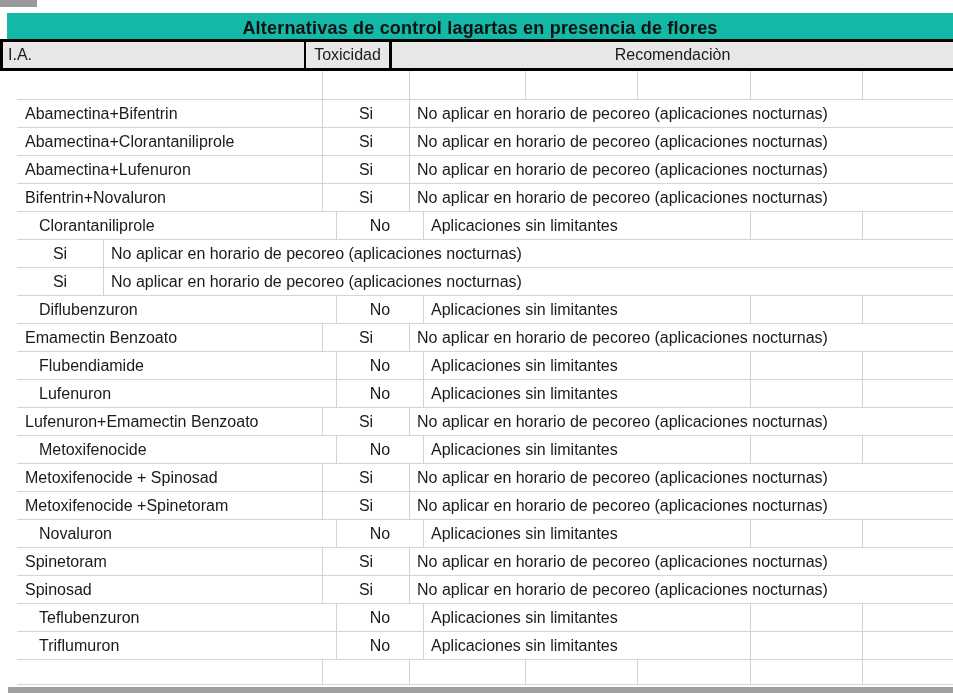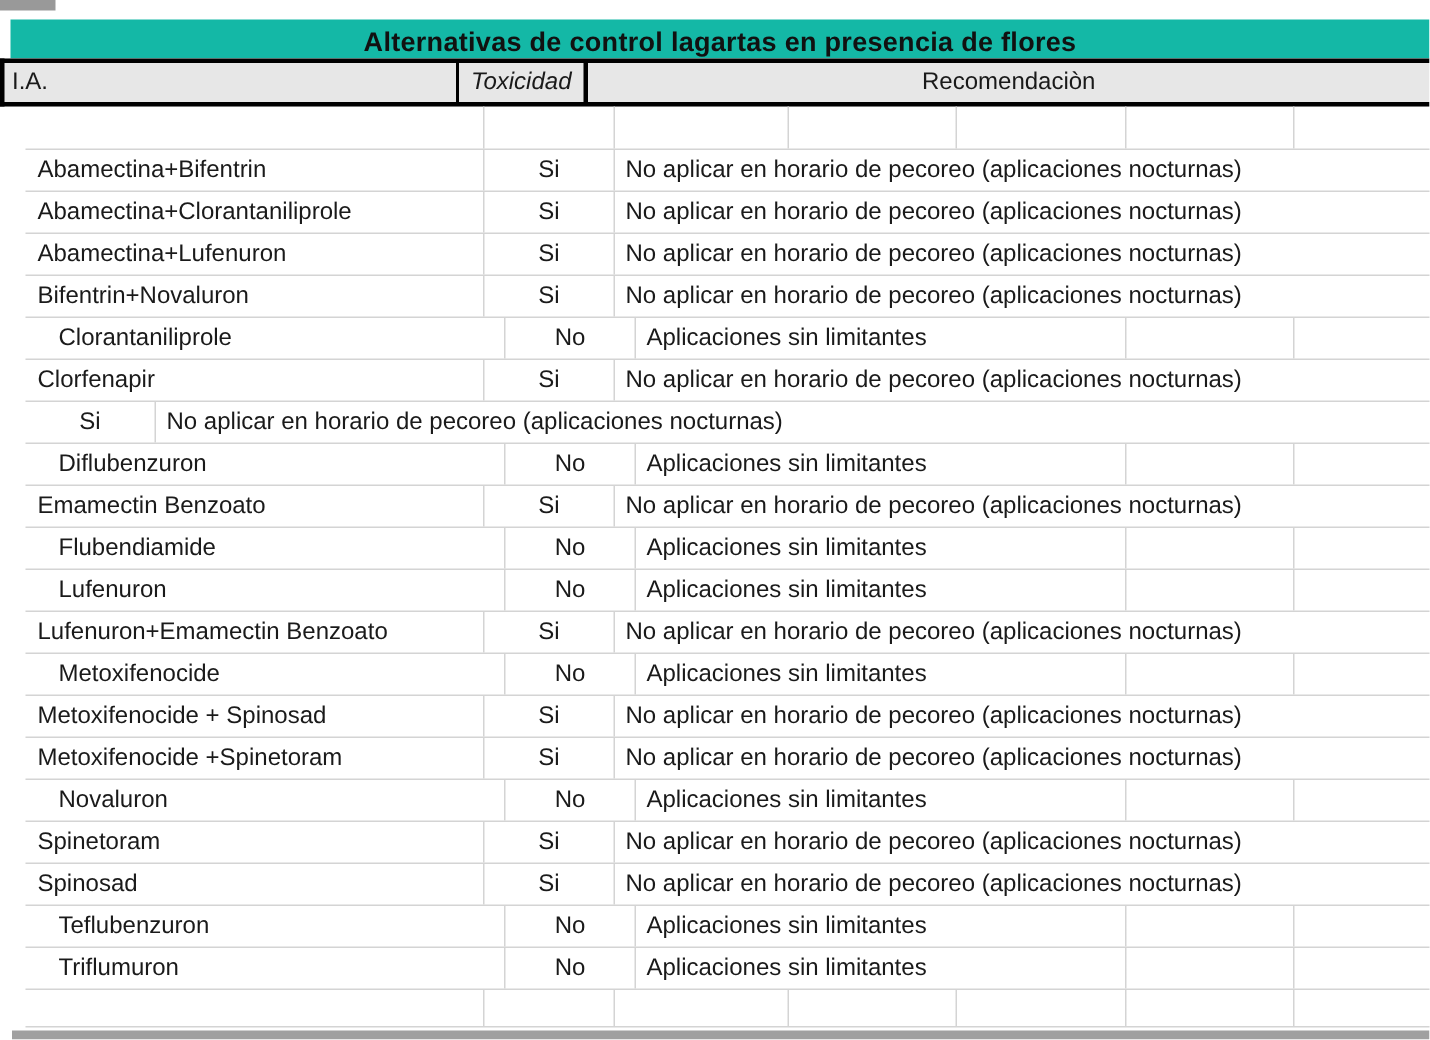--- a/index.html
+++ b/index.html
@@ -38,21 +38,21 @@
     background: #e7e7e7;
     border-top: 3px solid #000;
     border-bottom: 3px solid #000;
     border-left: 3px solid #000;
     display: flex;
     font-size: 16px;
     text-align: center;
   }
   .h-cell { display: flex; align-items: center; box-sizing: border-box; }
   .h-ia  { width: 303px; padding-left: 5px; border-right: 2px solid #000; }
-  .h-tox { width: 86px;  justify-content: center; border-right: 3px solid #000; font-style: italic; }
+  .h-tox { width: 86px;  justify-content: center; border-right: 3px solid #000; }
   .h-rec { flex: 1; justify-content: center; }
 
   .body-rows {
     position: absolute;
     left: 17px; top: 71px;
     width: 947px;
   }
   .row {
     position: relative;
     display: flex;
@@ -134,21 +134,20 @@
     <div class="cell c-ia">Bifentrin+Novaluron</div>
     <div class="cell c-tox">Si</div>
     <div class="cell c-rec">No aplicar en horario de pecoreo (aplicaciones nocturnas)</div>
   </div>
     <div class="row short-row">
     <div class="cell c-ia">Clorantaniliprole</div>
     <div class="cell c-tox">No</div>
     <div class="cell c-rec">Aplicaciones sin limitantes</div>
   </div>
     <div class="row long-row">
-    <div class="cell c-ia">Clorfenapir</div>
     <div class="cell c-tox">Si</div>
     <div class="cell c-rec">No aplicar en horario de pecoreo (aplicaciones nocturnas)</div>
   </div>
     <div class="row long-row">
     <div class="cell c-tox">Si</div>
     <div class="cell c-rec">No aplicar en horario de pecoreo (aplicaciones nocturnas)</div>
   </div>
     <div class="row short-row">
     <div class="cell c-ia">Diflubenzuron</div>
     <div class="cell c-tox">No</div>

